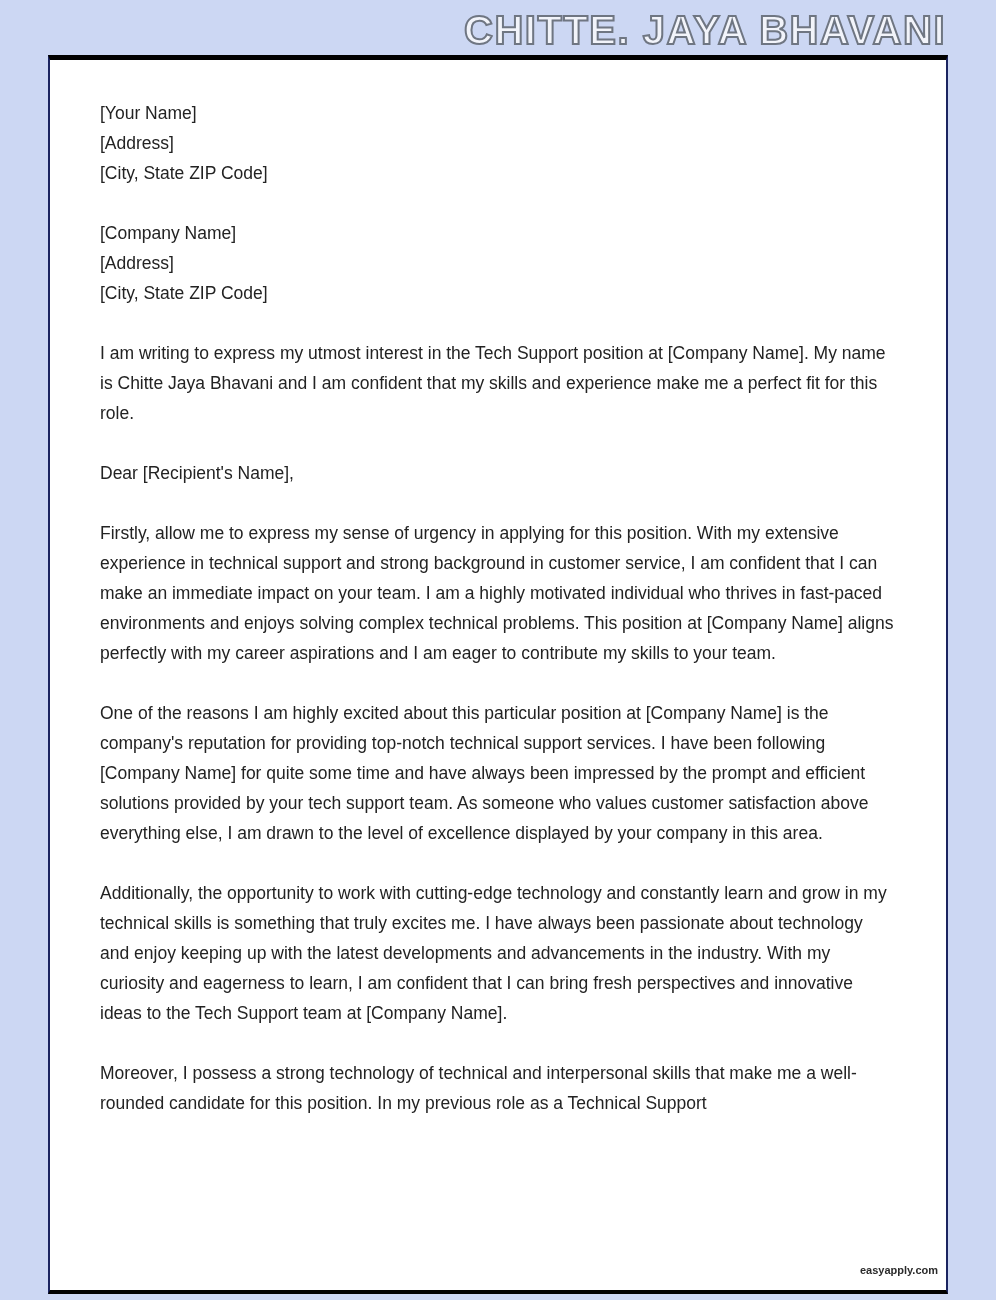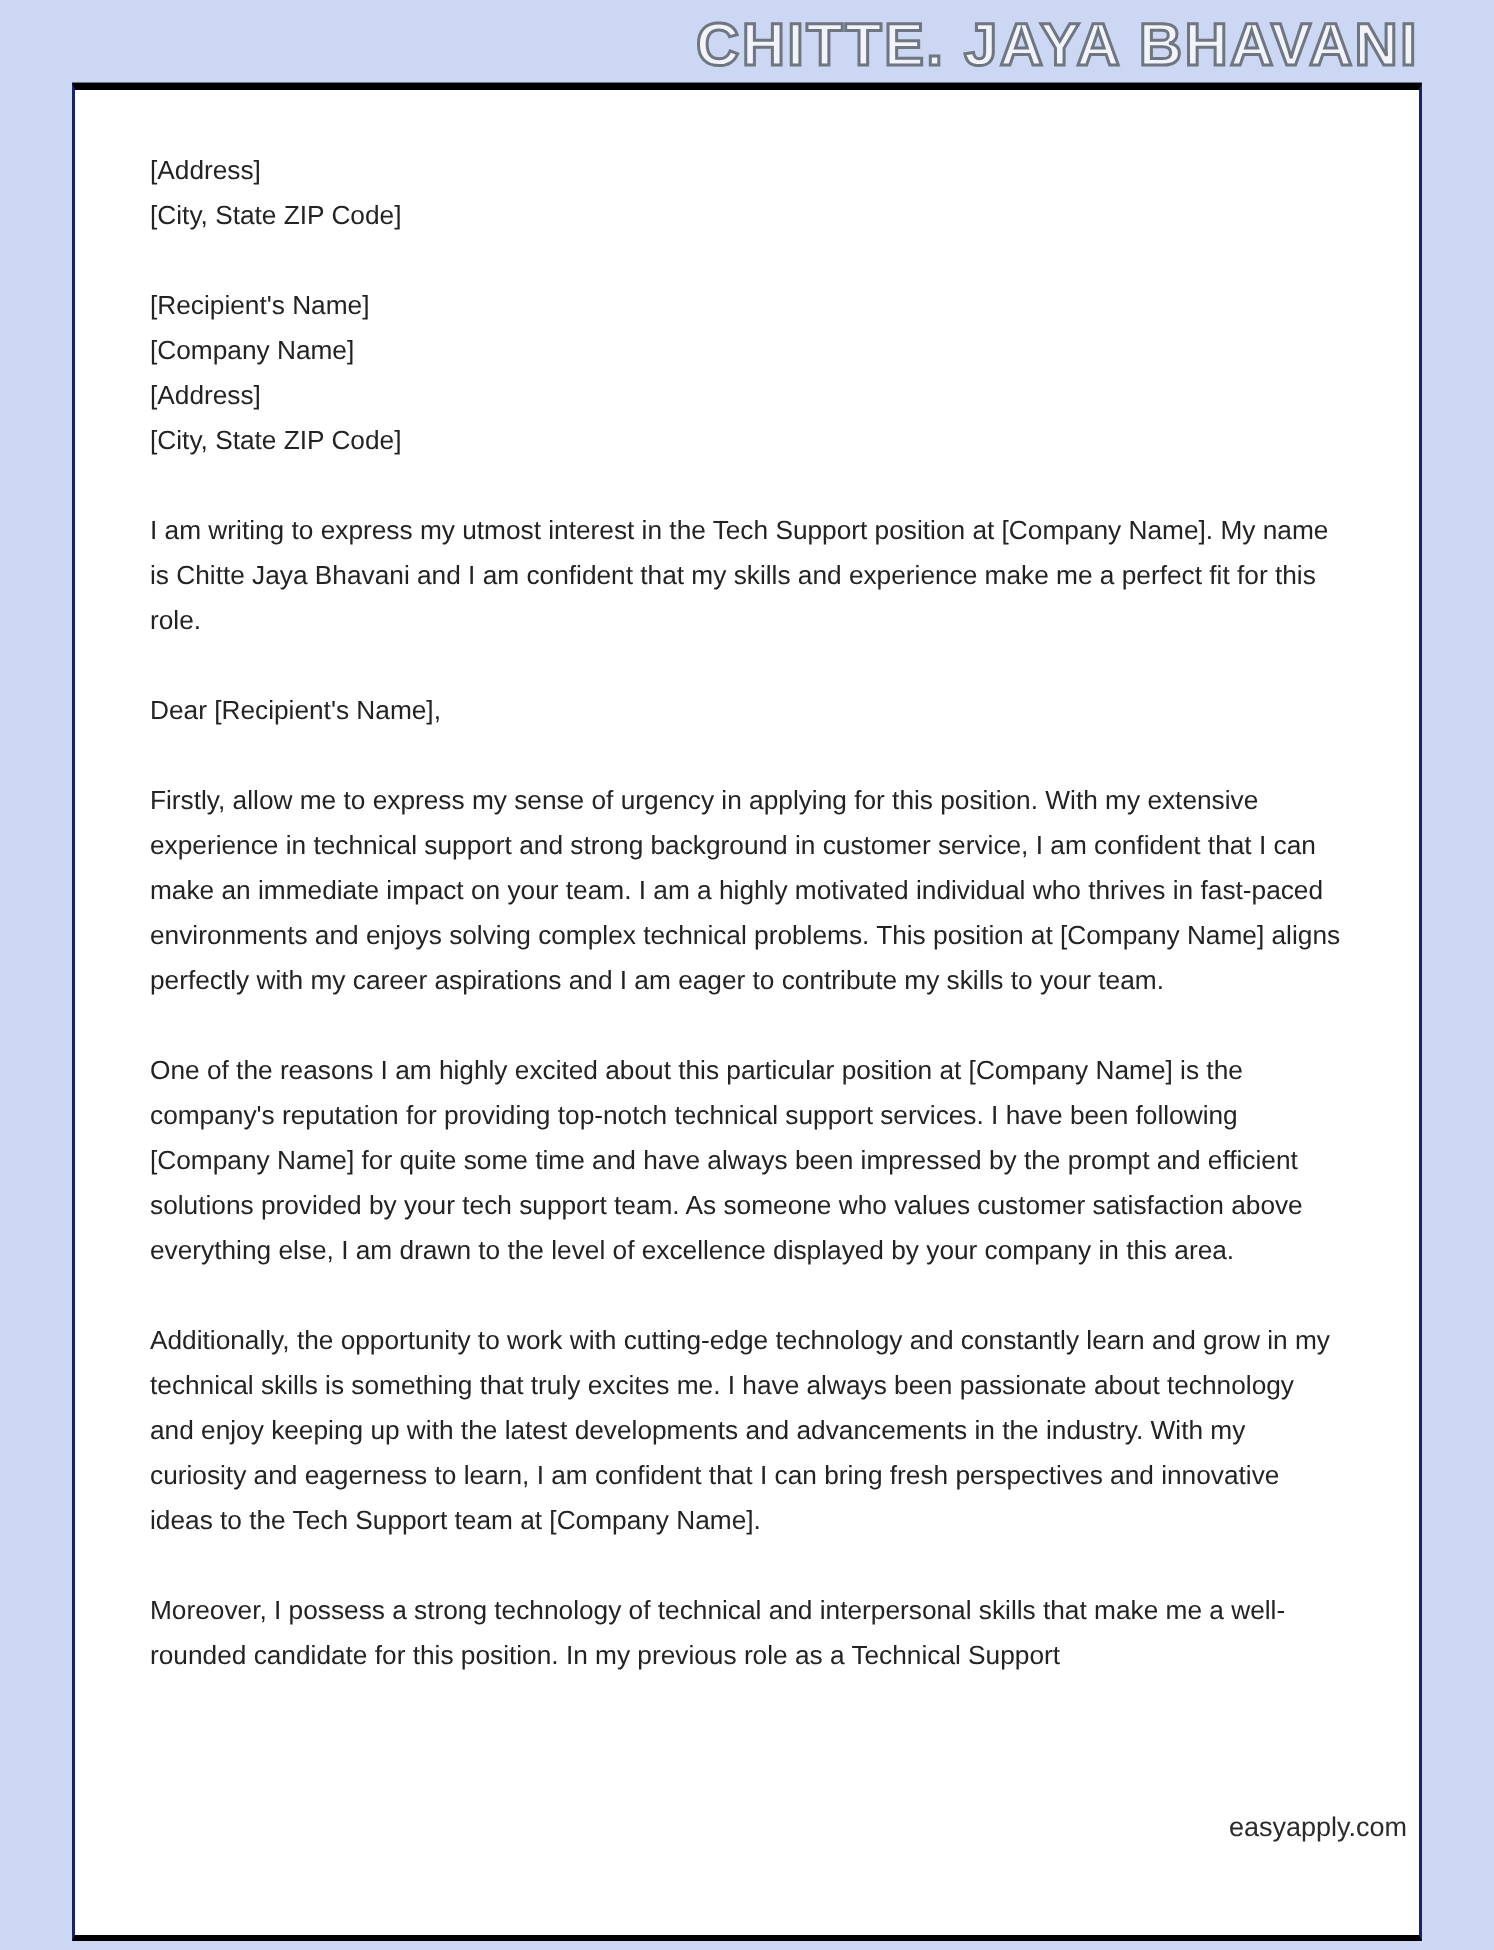--- a/index.html
+++ b/index.html
@@ -64,48 +64,48 @@
     font-size: 17.5px;
     line-height: 30px;
   }
   .line-block { margin: 0 0 30px 0; }
   .line-block .line { margin: 0; }
   .content p {
     margin: 0 0 30px 0;
   }
   .watermark {
     position: absolute;
-    top: 1208px;
+    top: 1264px;
     right: 58px;
-    font-size: 18px;
-    font-weight: 400;
+    font-size: 11px;
+    font-weight: 700;
     color: var(--watermark);
     z-index: 5;
     background: transparent;
   }
 </style>
 </head>
 <body>
 
 <div class="canvas">
 
   <div class="doc-header">
     <div class="doc-title">CHITTE. JAYA BHAVANI</div>
   </div>
 
   <div class="page">
     <div class="content">
 
       <div class="line-block">
+        <div class="line">[Your Name]</div>
         <div class="line">[Address]</div>
         <div class="line">[City, State ZIP Code]</div>
       </div>
 
       <div class="line-block">
-        <div class="line">[Recipient's Name]</div>
         <div class="line">[Company Name]</div>
         <div class="line">[Address]</div>
         <div class="line">[City, State ZIP Code]</div>
       </div>
 
       <p>I am writing to express my utmost interest in the Tech Support position at [Company Name]. My name is Chitte Jaya Bhavani and I am confident that my skills and experience make me a perfect fit for this role.</p>
 
       <p>Dear [Recipient's Name],</p>
       <p>Firstly, allow me to express my sense of urgency in applying for this position. With my extensive experience in technical support and strong background in customer service, I am confident that I can make an immediate impact on your team. I am a highly motivated individual who thrives in fast-paced environments and enjoys solving complex technical problems. This position at [Company Name] aligns perfectly with my career aspirations and I am eager to contribute my skills to your team.</p>
       <p>One of the reasons I am highly excited about this particular position at [Company Name] is the company's reputation for providing top-notch technical support services. I have been following [Company Name] for quite some time and have always been impressed by the prompt and efficient solutions provided by your tech support team. As someone who values customer satisfaction above everything else, I am drawn to the level of excellence displayed by your company in this area.</p>

